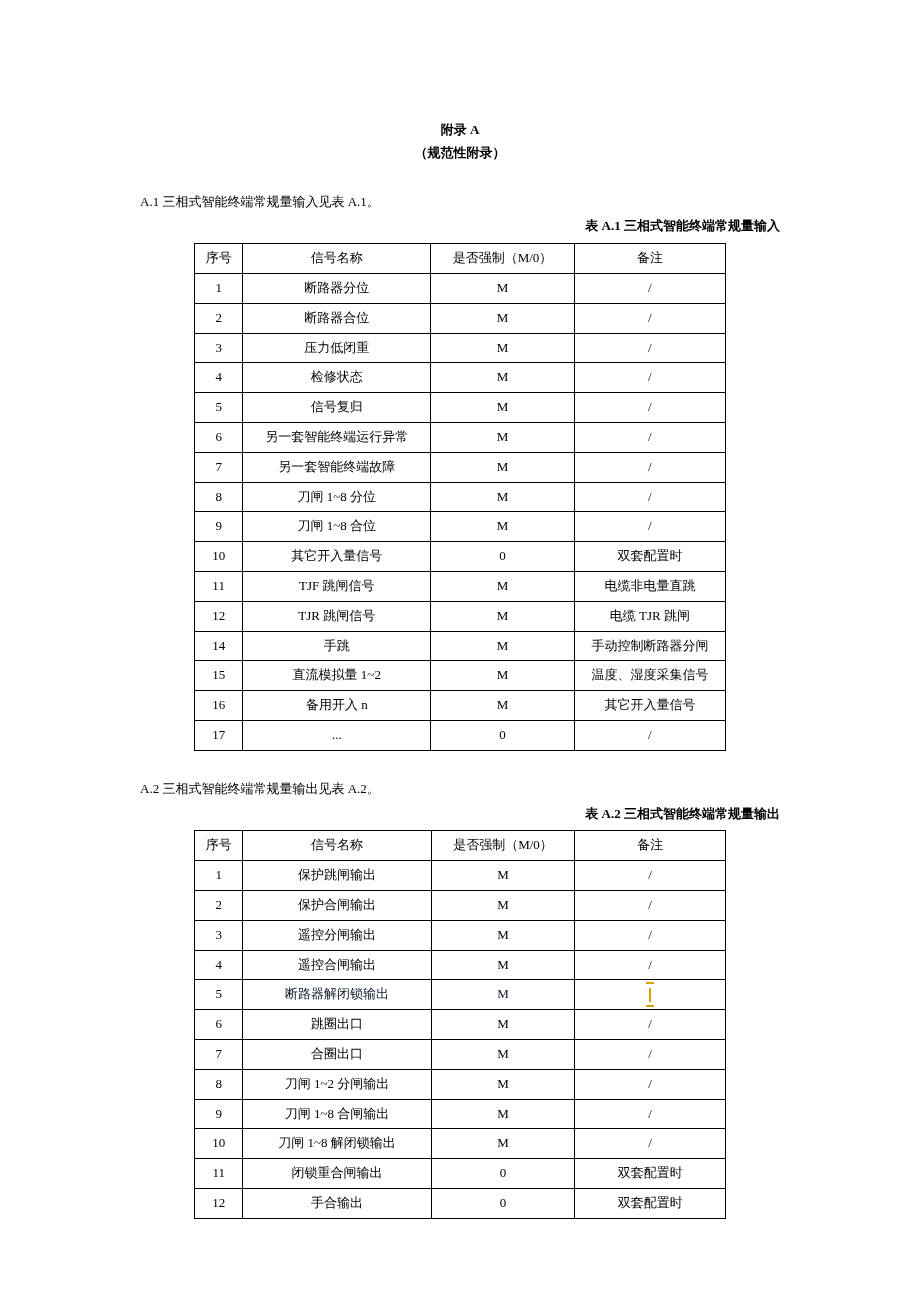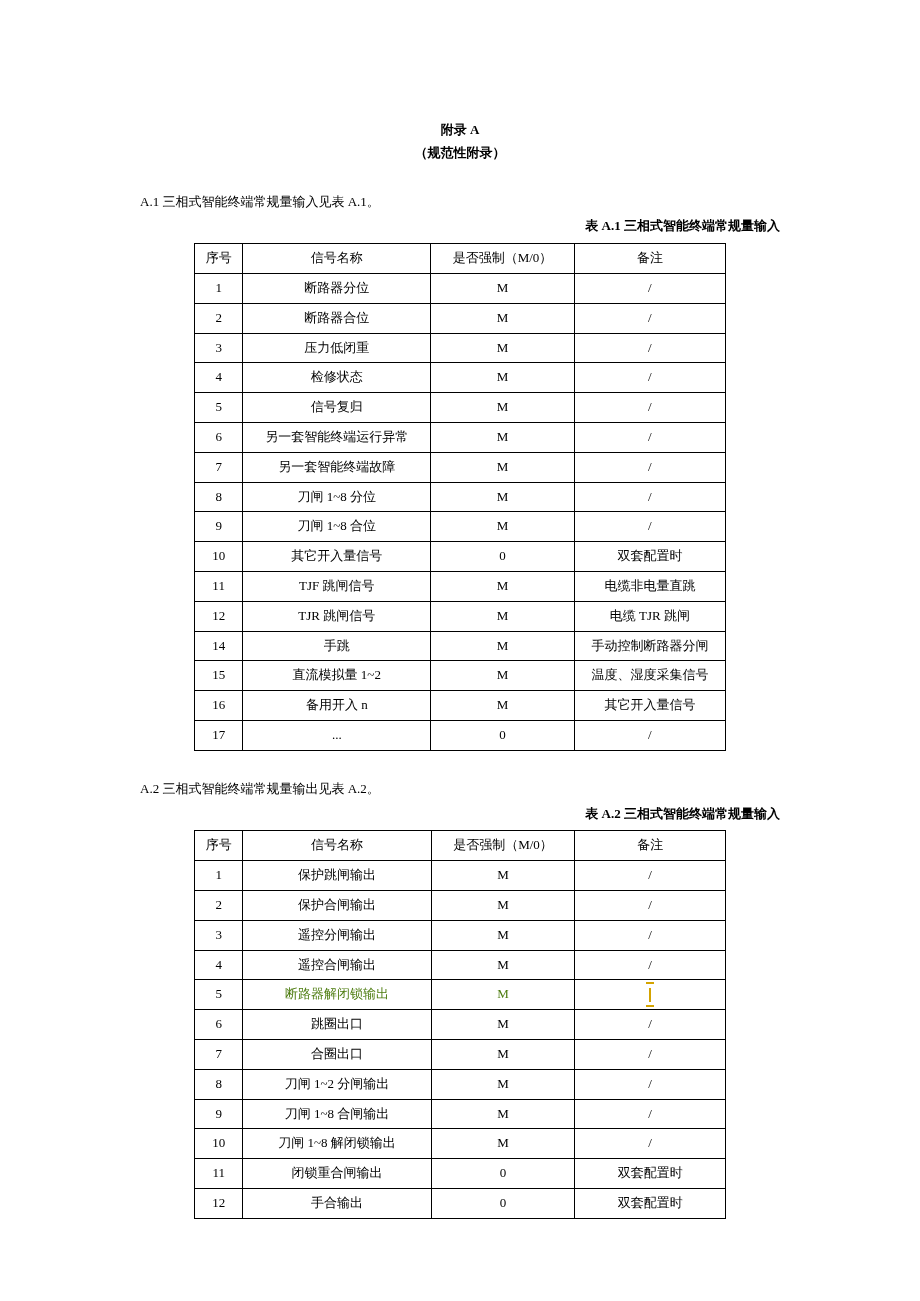--- a/index.html
+++ b/index.html
@@ -28,21 +28,21 @@
       text-align: center;
       font-weight: normal;
       height: 28px;
       vertical-align: middle;
     }
     th { font-weight: normal; }
     col.c1 { width: 50px; }
     col.c2 { width: 200px; }
     col.c3 { width: 150px; }
     col.c4 { width: 160px; }
-    .tracked { color: #4d7c0f; }
+    .tracked { color: #0f172a; }
     .cursor-cell { position: relative; }
     .caret {
       display: inline-block;
       width: 1px;
       height: 14px;
       border-left: 2px solid #d4a300;
       vertical-align: middle;
       margin: 0 1px;
     }
     .caret::after {
@@ -186,21 +186,21 @@
       <tr>
         <td>17</td>
         <td>...</td>
         <td>0</td>
         <td>/</td>
       </tr>
     </tbody>
 </table>
 
 <div class="section-intro" style="margin-top:28px">A.2 三相式智能终端常规量输出见表 A.2。</div>
-<div class="table-caption">表 A.2 三相式智能终端常规量输入</div>
+<div class="table-caption">表 A.2 三相式智能终端常规量输出</div>
 
 <table>
   <colgroup>
       <col class="c1">
       <col class="c2">
       <col class="c3">
       <col class="c4">
     </colgroup>
   <thead>
     <tr>

